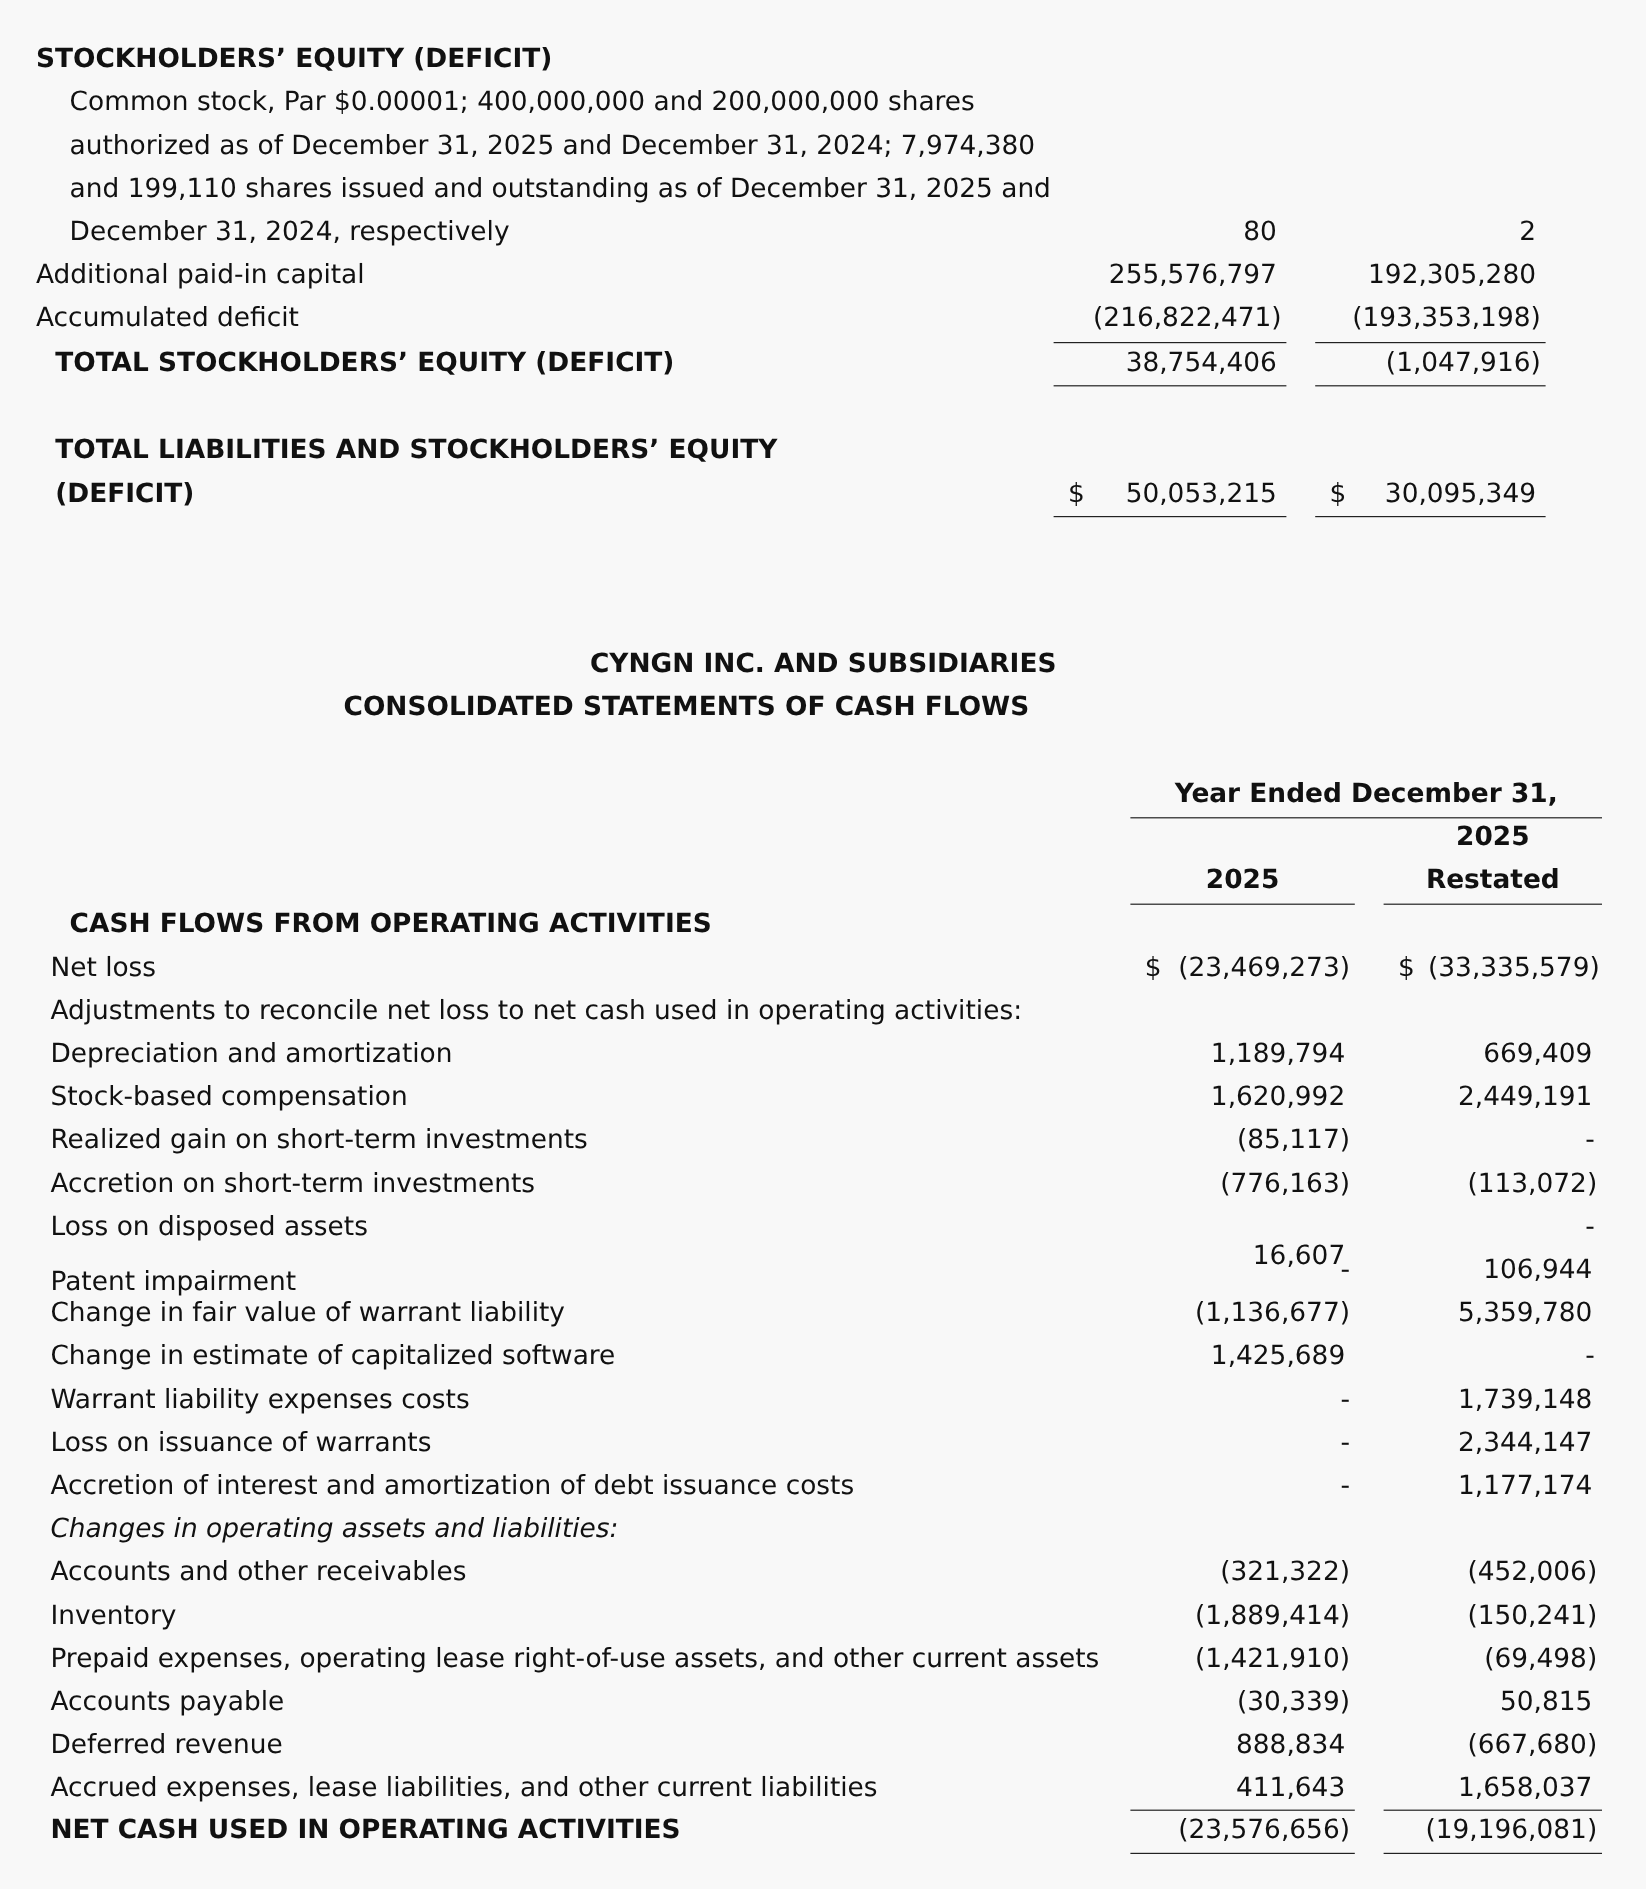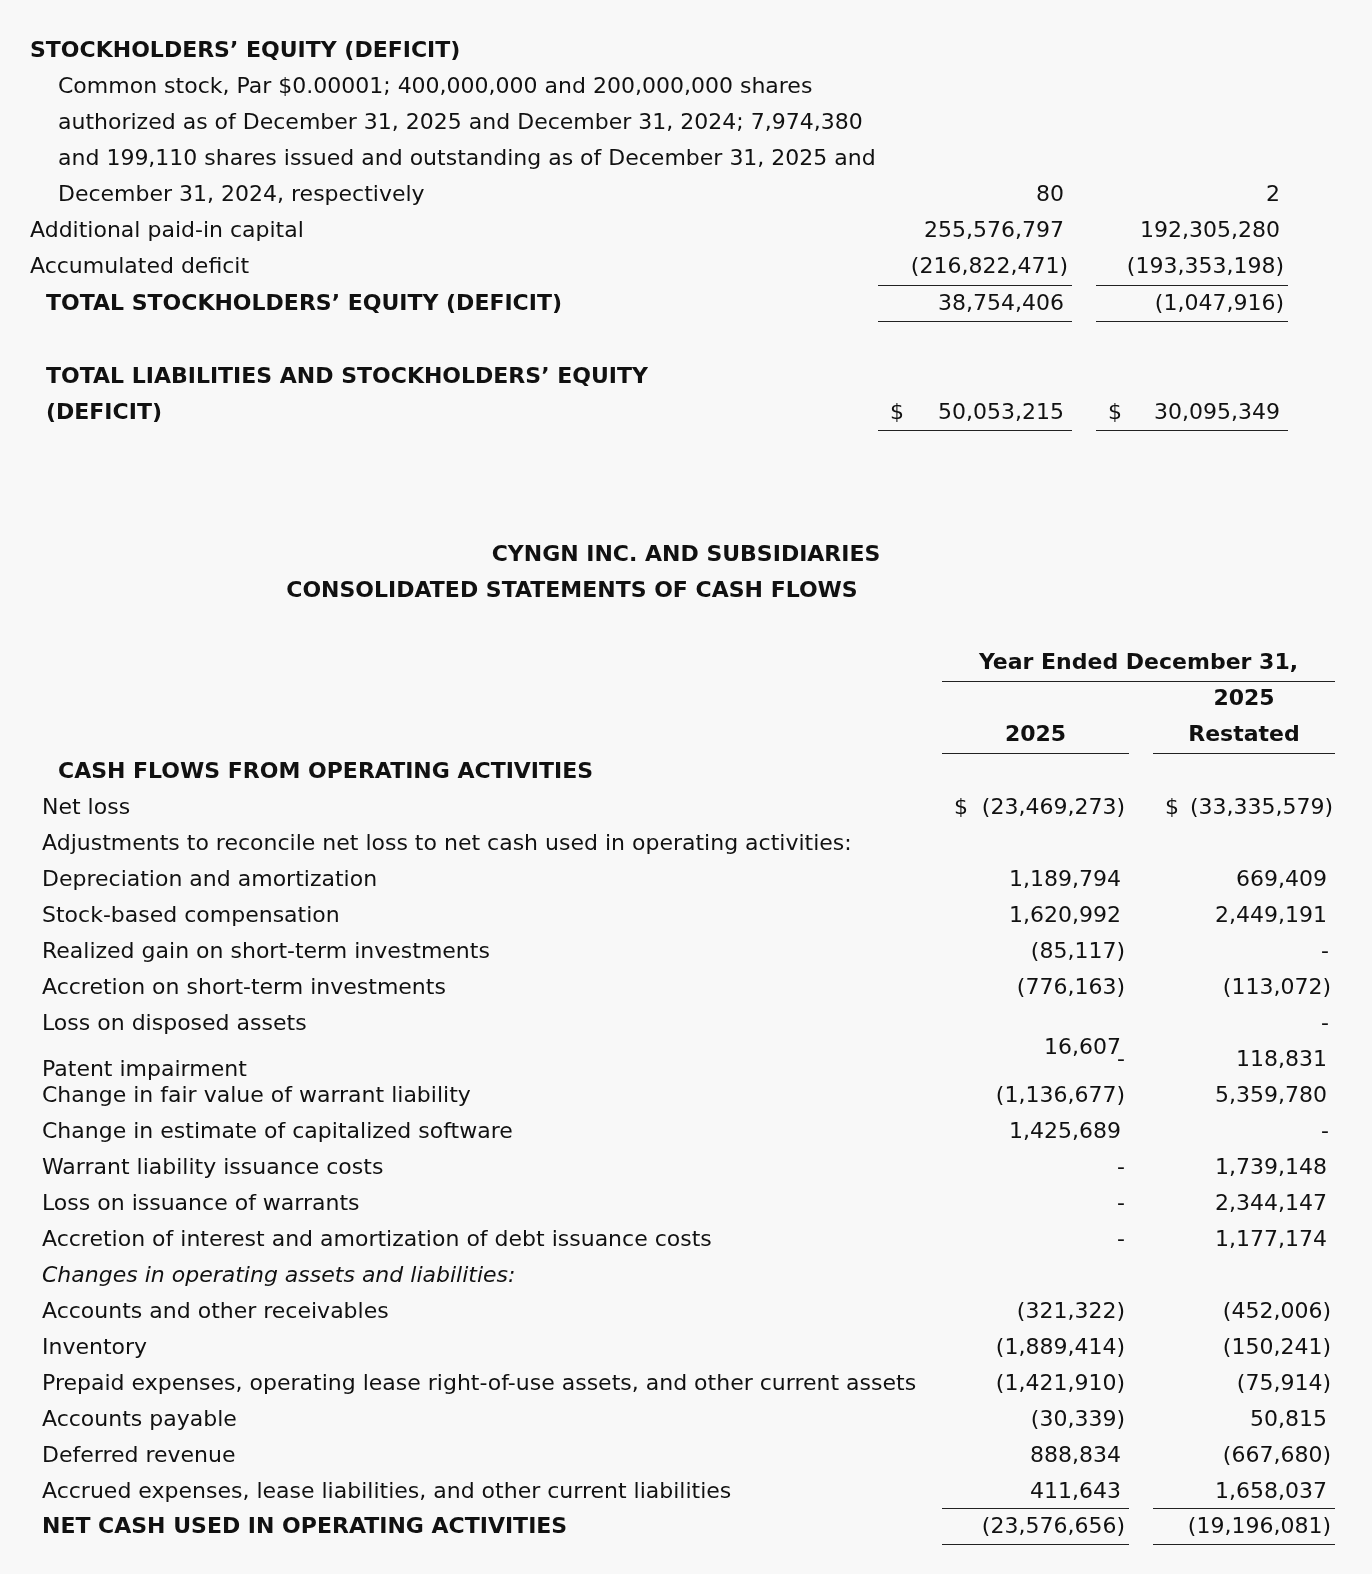--- a/index.html
+++ b/index.html
@@ -102,34 +102,34 @@
       <div class="abs num" style="left:1153px; width:178px; top:969px;">(113,072)</div>
     </div>
     <div>
       <div class="abs" style="left:42px; top:1005px;">Loss on disposed assets</div>
       <div class="abs num" style="left:942px; width:179px; top:1005px;margin-top:24px;">16,607</div>
       <div class="abs num" style="left:1153px; width:176px; top:1005px;">-</div>
     </div>
     <div>
       <div class="abs" style="left:42px; top:1041px;margin-top:10px;">Patent impairment</div>
       <div class="abs num" style="left:942px; width:183px; top:1041px;">-</div>
-      <div class="abs num" style="left:1153px; width:174px; top:1041px;">118,831</div>
+      <div class="abs num" style="left:1153px; width:174px; top:1041px;">106,944</div>
     </div>
     <div>
       <div class="abs" style="left:42px; top:1077px;">Change in fair value of warrant liability</div>
       <div class="abs num" style="left:942px; width:183px; top:1077px;">(1,136,677)</div>
       <div class="abs num" style="left:1153px; width:174px; top:1077px;">5,359,780</div>
     </div>
     <div>
       <div class="abs" style="left:42px; top:1113px;">Change in estimate of capitalized software</div>
       <div class="abs num" style="left:942px; width:179px; top:1113px;">1,425,689</div>
       <div class="abs num" style="left:1153px; width:176px; top:1113px;">-</div>
     </div>
     <div>
-      <div class="abs" style="left:42px; top:1149px;">Warrant liability issuance costs</div>
+      <div class="abs" style="left:42px; top:1149px;">Warrant liability expenses costs</div>
       <div class="abs num" style="left:942px; width:183px; top:1149px;">-</div>
       <div class="abs num" style="left:1153px; width:174px; top:1149px;">1,739,148</div>
     </div>
     <div>
       <div class="abs" style="left:42px; top:1185px;">Loss on issuance of warrants</div>
       <div class="abs num" style="left:942px; width:183px; top:1185px;">-</div>
       <div class="abs num" style="left:1153px; width:174px; top:1185px;">2,344,147</div>
     </div>
     <div>
       <div class="abs" style="left:42px; top:1221px;">Accretion of interest and amortization of debt issuance costs</div>
@@ -147,21 +147,21 @@
       <div class="abs num" style="left:1153px; width:178px; top:1293px;">(452,006)</div>
     </div>
     <div>
       <div class="abs" style="left:42px; top:1329px;">Inventory</div>
       <div class="abs num" style="left:942px; width:183px; top:1329px;">(1,889,414)</div>
       <div class="abs num" style="left:1153px; width:178px; top:1329px;">(150,241)</div>
     </div>
     <div>
       <div class="abs" style="left:42px; top:1365px;">Prepaid expenses, operating lease right-of-use assets, and other current assets</div>
       <div class="abs num" style="left:942px; width:183px; top:1365px;">(1,421,910)</div>
-      <div class="abs num" style="left:1153px; width:178px; top:1365px;">(75,914)</div>
+      <div class="abs num" style="left:1153px; width:178px; top:1365px;">(69,498)</div>
     </div>
     <div>
       <div class="abs" style="left:42px; top:1401px;">Accounts payable</div>
       <div class="abs num" style="left:942px; width:183px; top:1401px;">(30,339)</div>
       <div class="abs num" style="left:1153px; width:174px; top:1401px;">50,815</div>
     </div>
     <div>
       <div class="abs" style="left:42px; top:1437px;">Deferred revenue</div>
       <div class="abs num" style="left:942px; width:179px; top:1437px;">888,834</div>
       <div class="abs num" style="left:1153px; width:178px; top:1437px;">(667,680)</div>

